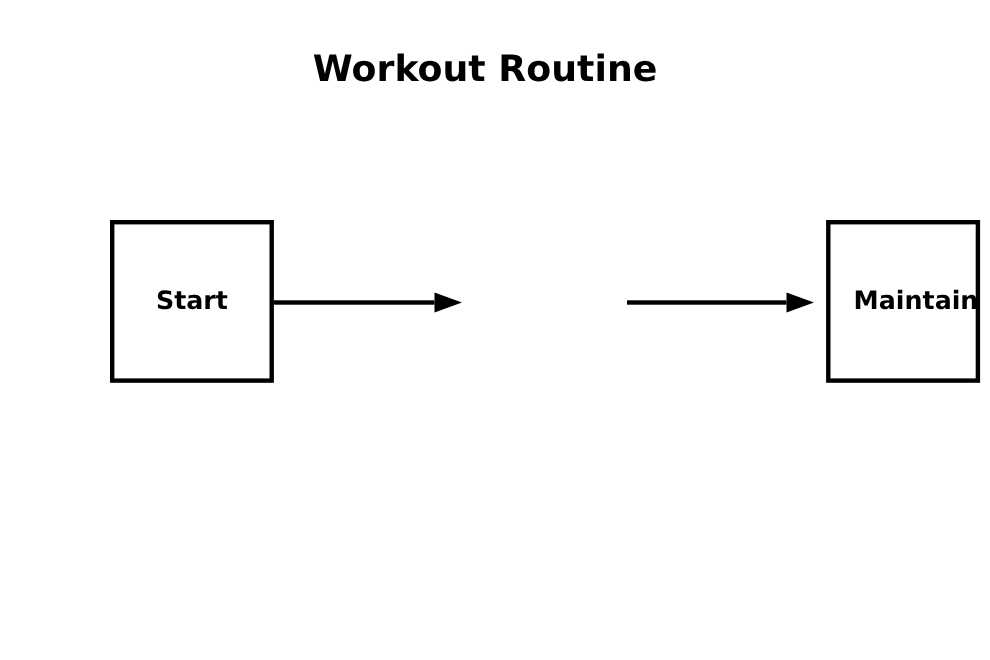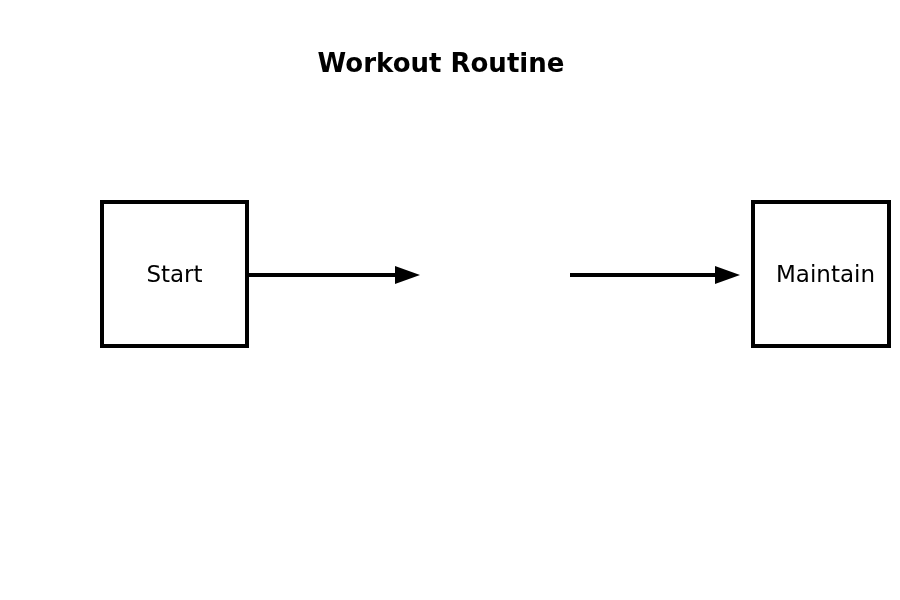--- a/index.html
+++ b/index.html
@@ -17,40 +17,40 @@
     height: 600px;
     background: #ffffff;
     overflow: hidden;
   }
   #diagram-title {
     position: absolute;
     left: 0;
     top: 42px;
     width: 882px;
     text-align: center;
-    font-size: 26px;
+    font-size: 33px;
     font-weight: bold;
     color: #000000;
     letter-spacing: 0px;
     line-height: 42px;
     white-space: nowrap;
   }
   .node {
     position: absolute;
     box-sizing: border-box;
     border: 4px solid #000000;
     background: #ffffff;
   }
   .node-label {
     position: absolute;
     top: 50%;
     left: 50%;
     transform: translate(-50%, -50%);
     font-size: 23px;
-    font-weight: normal;
+    font-weight: bold;
     color: #000000;
     white-space: nowrap;
     line-height: 23px;
   }
   
   #node-start   { left: 100px; top: 200px; width: 149px; height: 148px; }
   #node-repeat  { left: 420px; top: 200px; width: 150px; height: 148px; }
   #node-maintain{ left: 740px; top: 200px; width: 140px; height: 148px; margin-left: 11px; }
 
   

